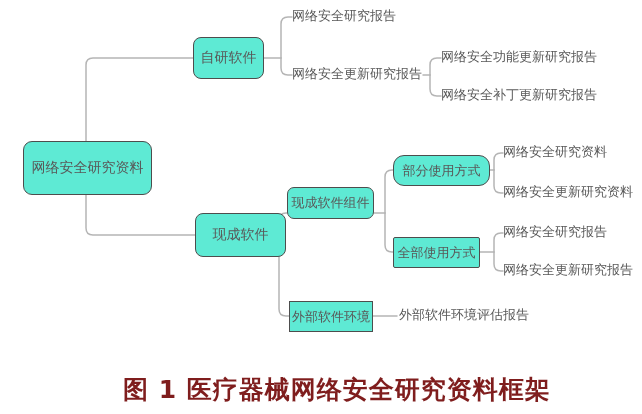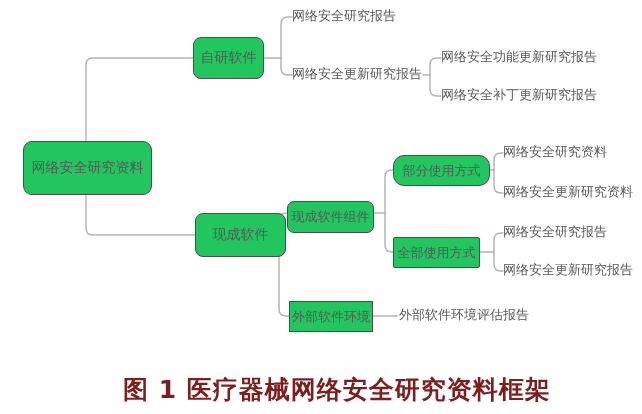--- a/index.html
+++ b/index.html
@@ -7,32 +7,32 @@
     position:relative;
     width:642px;height:414px;
     background:#ffffff;
     font-family:"DejaVu Sans",sans-serif;
     overflow:hidden;
   }
   .wires{position:absolute;left:0;top:0;}
   .node{
     position:absolute;
     box-sizing:border-box;
-    background:#22c55e;
+    background:#5eead4;
     border:1.6px solid #4d4d4d;
     border-radius:8px;
     display:flex;align-items:center;justify-content:center;
     color:#595959;
     white-space:nowrap;
     z-index:2;
   }
   .lv1{left:23px;top:141px;width:129px;height:54px;font-size:14px;border-radius:9px;}
   .n-selfdev{left:193px;top:37px;width:71px;height:42px;font-size:14px;}
   .n-ready{left:195px;top:213px;width:91px;height:44px;font-size:14px;}
-  .n-component{left:287px;top:201px;width:87px;height:32px;font-size:13px;border-radius:7px;}
+  .n-component{left:287px;top:187px;width:87px;height:32px;font-size:13px;border-radius:7px;}
   .n-partial{left:393px;top:155px;width:97px;height:31px;font-size:13px;border-radius:11px;}
   .n-full{left:393px;top:237px;width:87px;height:31px;font-size:13px;border-radius:2px;}
   .n-extenv{left:289px;top:301px;width:84px;height:31px;font-size:13px;border-radius:0;}
   .leaf{
     position:absolute;
     transform:translateY(-53%);
     font-size:13px;
     color:#595959;
     white-space:nowrap;
     z-index:2;

